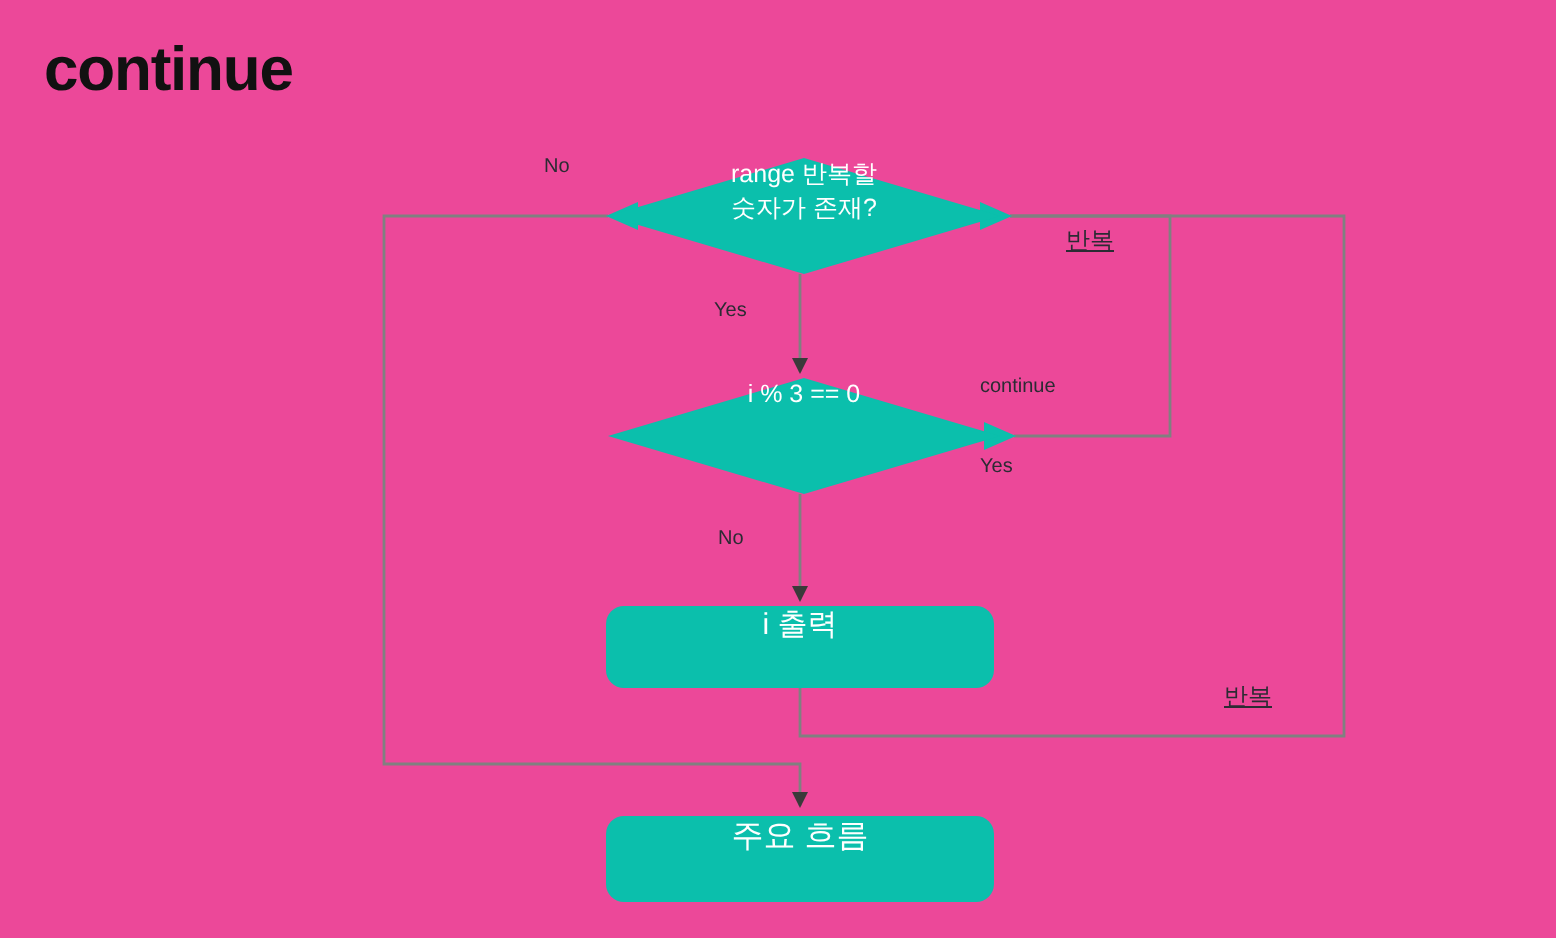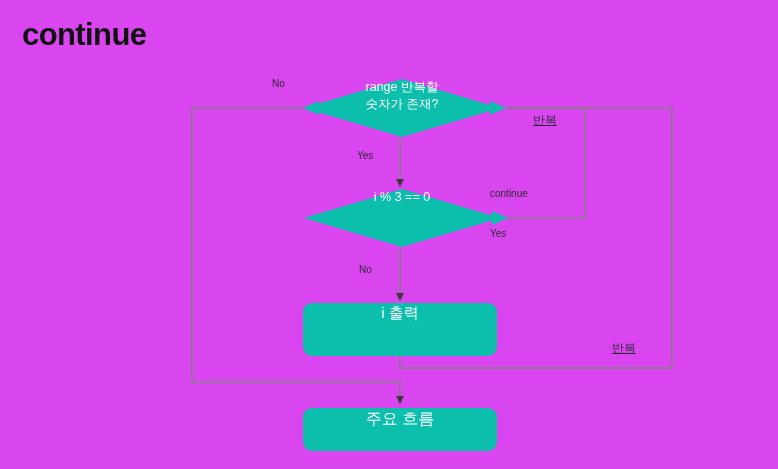--- a/index.html
+++ b/index.html
@@ -13,21 +13,21 @@
     position: relative;
     overflow: hidden;
     font-family: "Liberation Sans", "DejaVu Sans", sans-serif;
   }
 
   #slide {
     position: absolute;
     left: 0; top: 0;
     width: 778px;
     height: 469px;
-    background: #d946ef;
+    background: #ec4899;
   }
 
   
   #slide-title {
     position: absolute;
     left: 22px;
     top: 18px;
     font-size: 31px;
     font-weight: bold;
     letter-spacing: -0.6px;
@@ -78,21 +78,21 @@
   }
 
   #node-decision-range { left: 304px; top: 79px; }
   #node-decision-even  { left: 304px; top: 189px; }
 
   
   .process {
     border-radius: 9px;
     background: #0bbfac;
     width: 194px;
-    height: 53px;
+    height: 41px;
   }
   .process .node-label { font-size: 15px; }
 
   #node-process-print { left: 303px; top: 303px; }
   #node-process-main  { left: 303px; top: 408px; height: 43px; }
   #node-process-main .node-label { font-size: 16px; }
 
   
   .edge-label {
     position: absolute;

